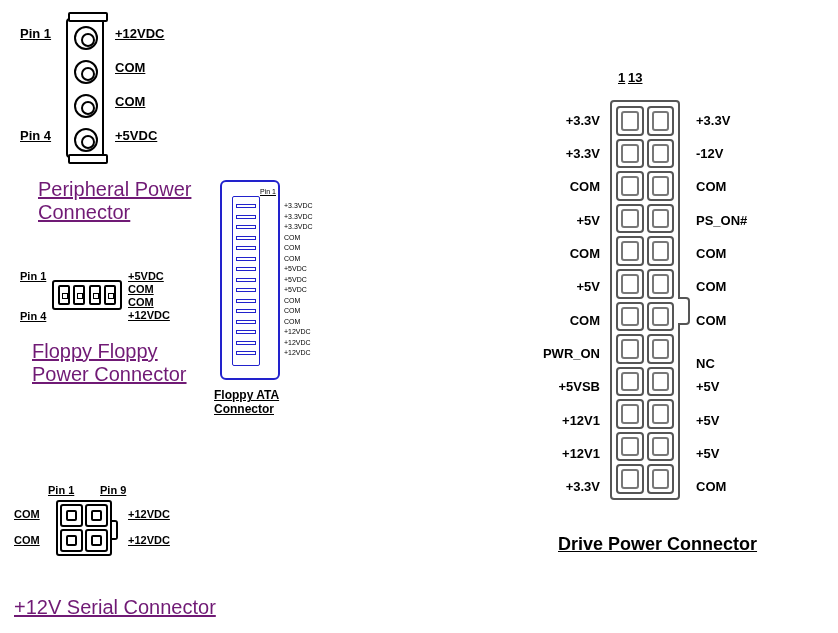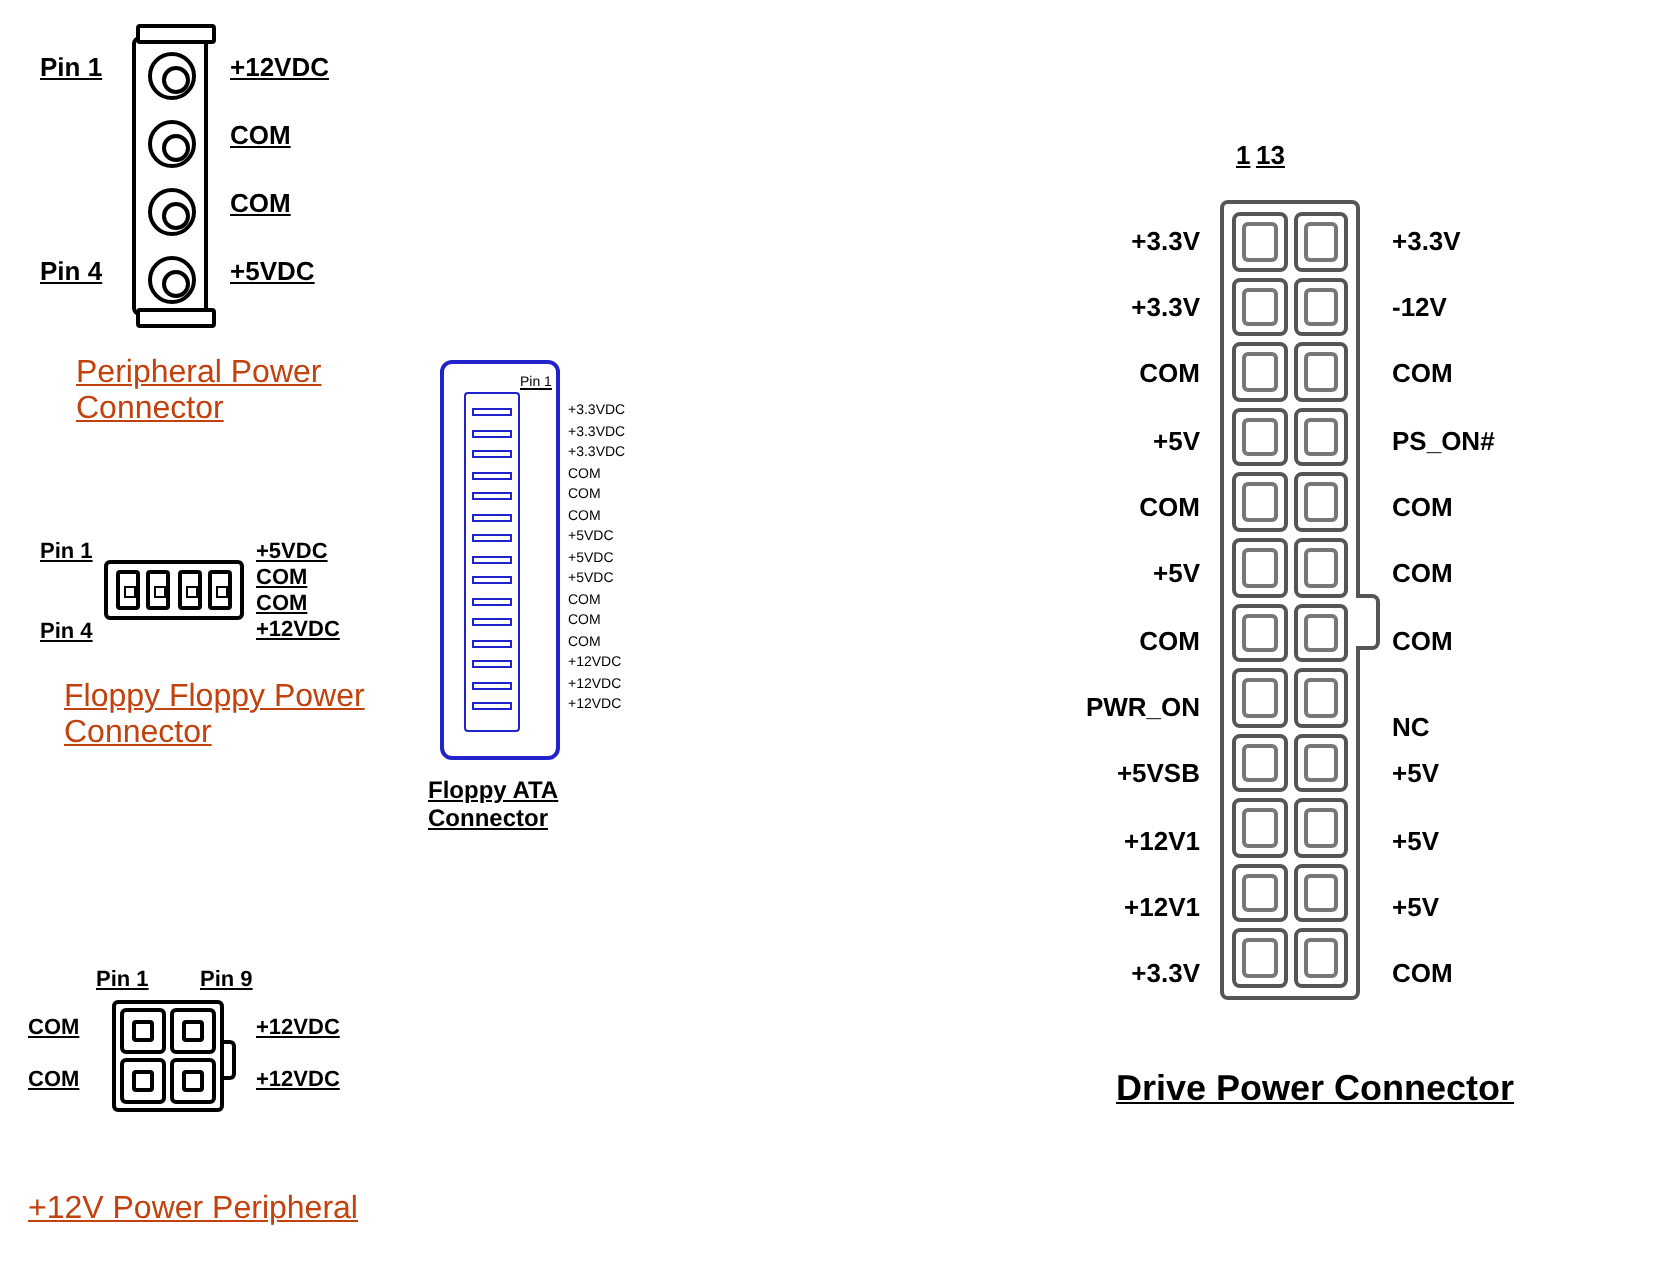--- a/index.html
+++ b/index.html
@@ -8,21 +8,21 @@
     padding: 0;
     font-family: Arial, Helvetica, sans-serif;
     background: #fff;
     width: 838px;
     height: 633px;
     position: relative;
     overflow: hidden;
   }
   .abs { position: absolute; text-decoration: underline; }
   .lbl { font-size: 13px; font-weight: bold; color: #000; white-space: nowrap; }
-  .title { font-size: 16px; color: #c2410c; }
+  .title { font-size: 20px; color: #701a75; }
   .title-main { font-size: 18px; font-weight: bold; color: #000; }
 
   
   .molex {
     width: 38px;
     height: 140px;
     border: 2px solid #000;
     border-radius: 4px;
     position: relative;
     background: #fff;
@@ -267,21 +267,21 @@
     <div class="p4-pin"></div>
     <div class="p4-clip"></div>
   </div>
 </div>
 <span class="abs lbl" style="left:48px; top:484px; font-size:11px;">Pin 1</span>
 <span class="abs lbl" style="left:100px; top:484px; font-size:11px;">Pin 9</span>
 <span class="abs lbl" style="left:14px; top:508px; font-size:11px;">COM</span>
 <span class="abs lbl" style="left:14px; top:534px; font-size:11px;">COM</span>
 <span class="abs lbl" style="left:128px; top:508px; font-size:11px;">+12VDC</span>
 <span class="abs lbl" style="left:128px; top:534px; font-size:11px;">+12VDC</span>
-<div class="abs title" style="left:14px; top:596px;">+12V Power Peripheral</div>
+<div class="abs title" style="left:14px; top:596px;">+12V Serial Connector</div>
 
 <div class="abs" style="left:610px; top:100px;">
   <div class="atx" id="atx-body">
 
     <div class="atx-pin"></div>
       <div class="atx-pin"></div>
       <div class="atx-pin"></div>
       <div class="atx-pin"></div>
       <div class="atx-pin"></div>
       <div class="atx-pin"></div>

